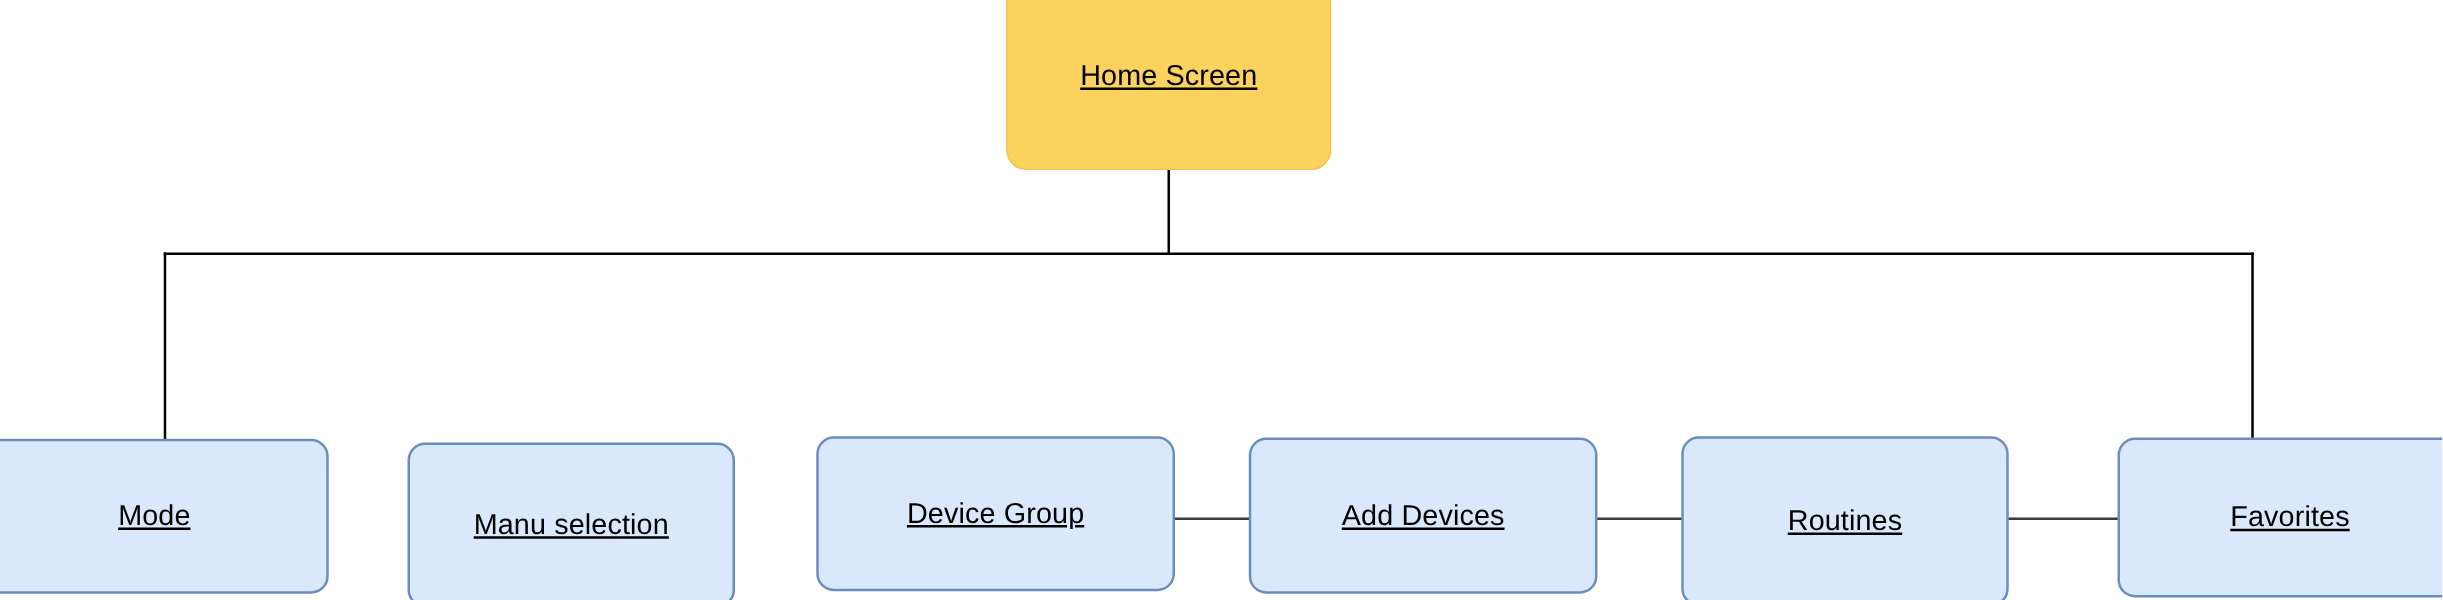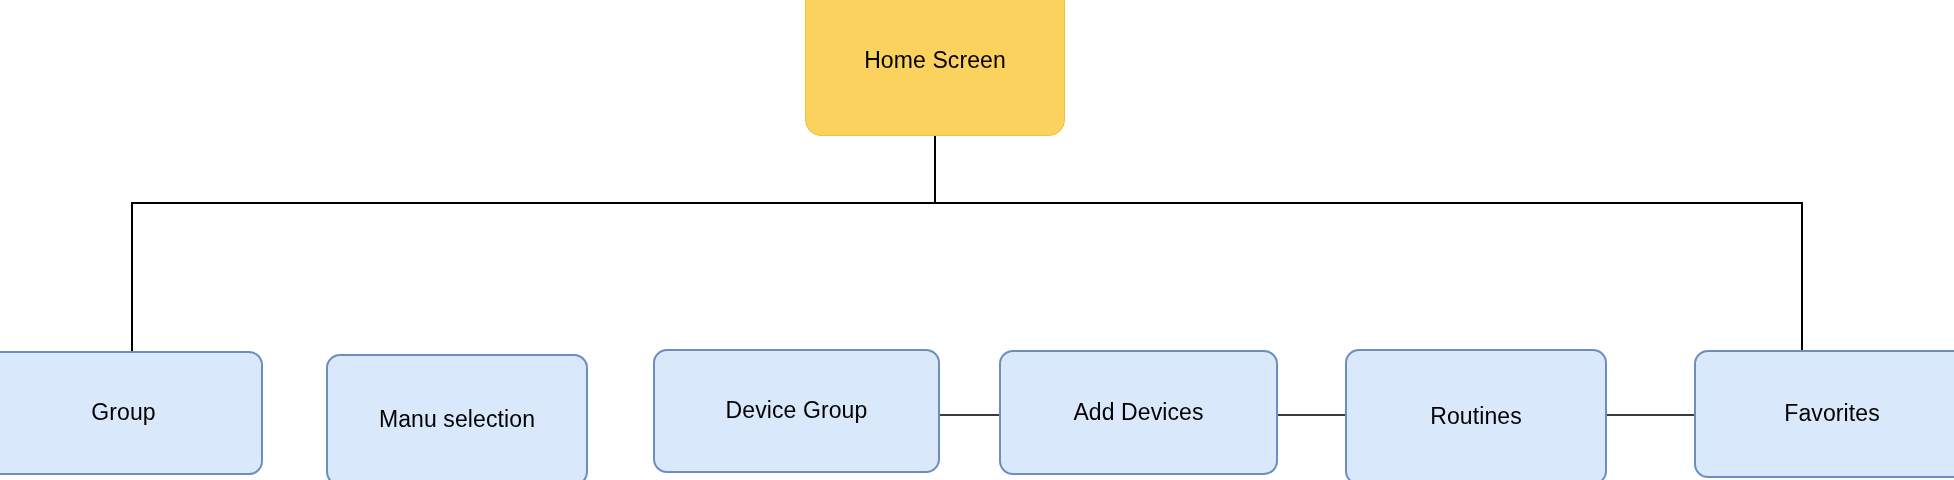--- a/index.html
+++ b/index.html
@@ -51,20 +51,21 @@
     border: 1px solid #f0c040;
     border-radius: 16px;
   }
   .node-child {
     background: #dae8fc;
     border: 2px solid #6c8ebf;
   }
   .node-label {
     display: block;
     padding: 0 6px;
+    text-decoration: underline;
   }
 </style>
 </head>
 <body>
 
 <div id="canvas">
 
   <div class="edge edge-v" style="left:934px; top:134px; height:70px;"></div>
 
   <div class="edge edge-h" style="left:131px; top:202px; width:1672px;"></div>
@@ -77,21 +78,21 @@
 
   <div class="edge-sibling" style="left:1259px; top:414px; width:87px;"></div>
 
   <div class="edge-sibling" style="left:1606px; top:414px; width:89px;"></div>
 
   <div class="node node-root" style="left:805px; top:-14px; width:260px; height:150px;">
     <span class="node-label">Home Screen</span>
   </div>
 
   <div class="node node-child" style="left:-16px; top:351px; width:279px; height:124px;">
-    <span class="node-label">Group</span>
+    <span class="node-label">Mode</span>
   </div>
 
   <div class="node node-child" style="left:326px; top:354px; width:262px; height:132px;">
     <span class="node-label">Manu selection</span>
   </div>
 
   <div class="node node-child" style="left:653px; top:349px; width:287px; height:124px;">
     <span class="node-label">Device Group</span>
   </div>
 

